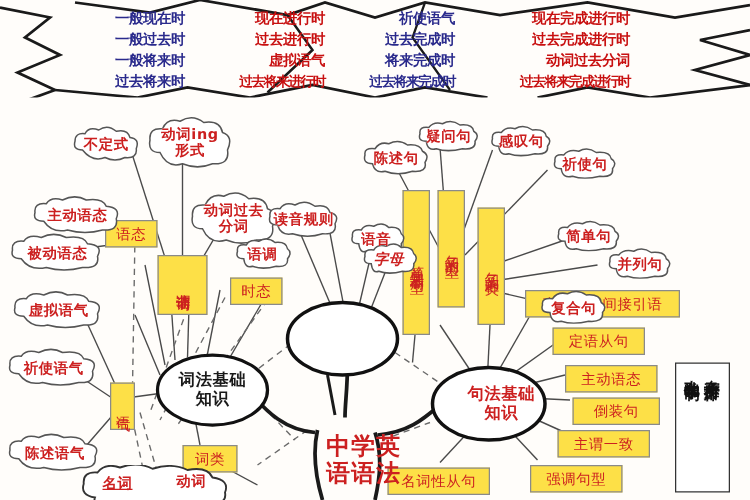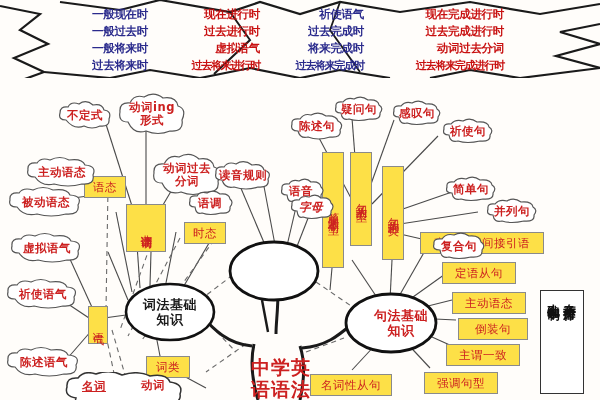--- a/index.html
+++ b/index.html
@@ -42,22 +42,22 @@
                  writing-mode:vertical-rl;text-orientation:upright;}
 
   
   .hub{color:#1a1a1a;font-size:13px;font-weight:bold;line-height:15px;
        letter-spacing:0.5px;}
   .hub svg{position:absolute;left:0;top:0;z-index:1;}
   .hub .hb-txt{position:relative;z-index:2;}
   .hub.red .hb-txt{color:#cc2020;}
 
   
-  #center-node{position:absolute;left:244px;top:332px;width:74px;height:68px;
-               display:flex;align-items:flex-end;justify-content:center;}
+  #center-node{position:absolute;left:254px;top:332px;width:74px;height:68px;
+               display:flex;align-items:center;justify-content:center;}
   #center-node .ct{position:relative;z-index:3;color:#cc2020;font-size:19px;
                    font-weight:bold;line-height:22px;letter-spacing:1px;
                    text-align:center;padding-top:4px;}
 
   
   #sig{position:absolute;left:540px;top:290px;width:44px;height:104px;
        border:1.3px solid #333;background:#fff;
        display:flex;flex-direction:row-reverse;justify-content:center;
        gap:1px;padding:3px 2px;box-sizing:border-box;}
   #sig .col{writing-mode:vertical-rl;text-orientation:upright;color:#111;

